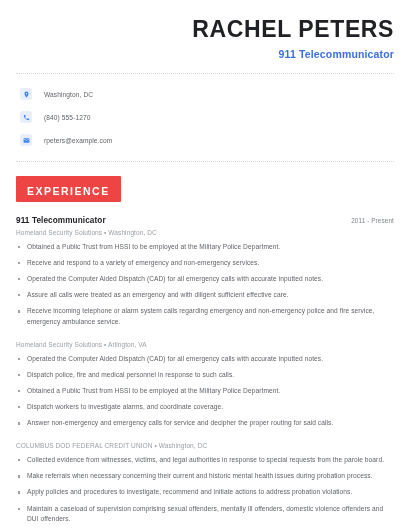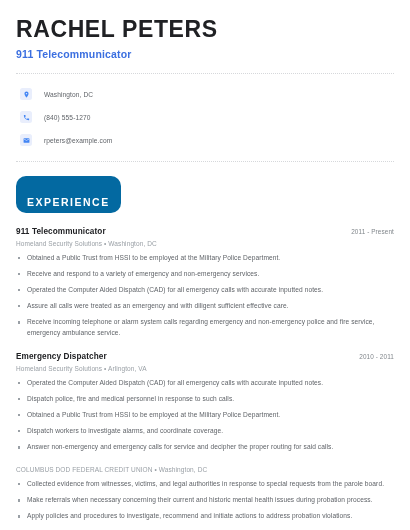--- a/index.html
+++ b/index.html
@@ -18,21 +18,21 @@
     width: 410px;
     height: 530px;
     padding: 0 16px;
     position: relative;
     overflow: hidden;
   }
 
   
   .header {
     padding-top: 17px;
-    text-align: left;
+    text-align: right;
   }
   .full-name {
     font-size: 23px;
     font-weight: bold;
     letter-spacing: 0.6px;
     color: #202124;
     line-height: 1.12;
   }
   .job-title {
     margin-top: 5px;
@@ -78,27 +78,27 @@
     border-top: 1px dotted #d6d8db;
     margin-top: 9px;
   }
 
   
   .section {
     margin-top: 14px;
   }
   .badge {
     display: inline-block;
-    background: #0369a1;
+    background: #ef4444;
     color: #ffffff;
     font-size: 10.5px;
     font-weight: bold;
     letter-spacing: 1.5px;
-    padding: 20px 11px 5px 11px;
-    border-radius: 10px;
+    padding: 9px 11px 5px 11px;
+    border-radius: 1px;
   }
 
   
   .job { margin-top: 13px; }
   .job:first-of-type { margin-top: 14px; }
   .job-head {
     display: flex;
     justify-content: space-between;
     align-items: baseline;
   }
@@ -201,24 +201,20 @@
       <ul class="bullets">
         <li>Obtained a Public Trust from HSSI to be employed at the Military Police Department.</li>
         <li>Receive and respond to a variety of emergency and non-emergency services.</li>
         <li>Operated the Computer Aided Dispatch (CAD) for all emergency calls with accurate inputted notes.</li>
         <li>Assure all calls were treated as an emergency and with diligent sufficient effective care.</li>
         <li>Receive incoming telephone or alarm system calls regarding emergency and non-emergency police and fire service, emergency ambulance service.</li>
       </ul>
     </div>
 
     <div class="job">
-      <div class="job-head">
-        <span class="job-role">Emergency Dispatcher</span>
-        <span class="job-dates">2010 - 2011</span>
-      </div>
       <div class="job-sub">Homeland Security Solutions  •  Arlington, VA</div>
       <ul class="bullets">
         <li>Operated the Computer Aided Dispatch (CAD) for all emergency calls with accurate inputted notes.</li>
         <li>Dispatch police, fire and medical personnel in response to such calls.</li>
         <li>Obtained a Public Trust from HSSI to be employed at the Military Police Department.</li>
         <li>Dispatch workers to investigate alarms, and coordinate coverage.</li>
         <li>Answer non-emergency and emergency calls for service and decipher the proper routing for said calls.</li>
       </ul>
     </div>
 

